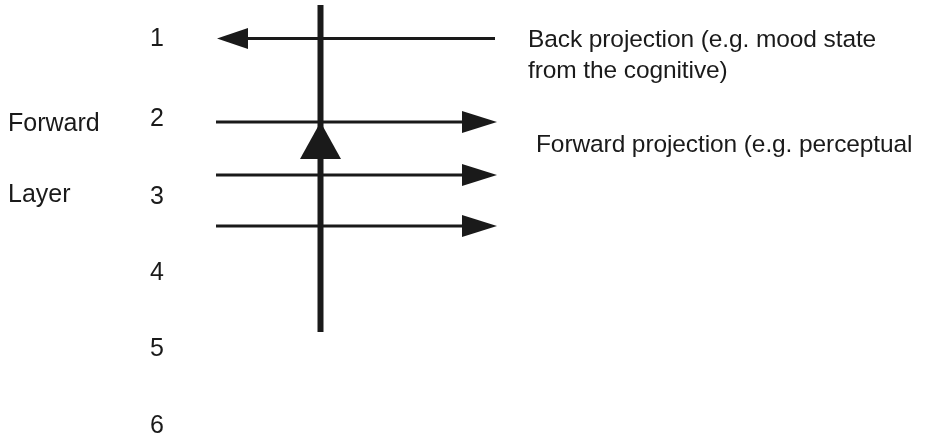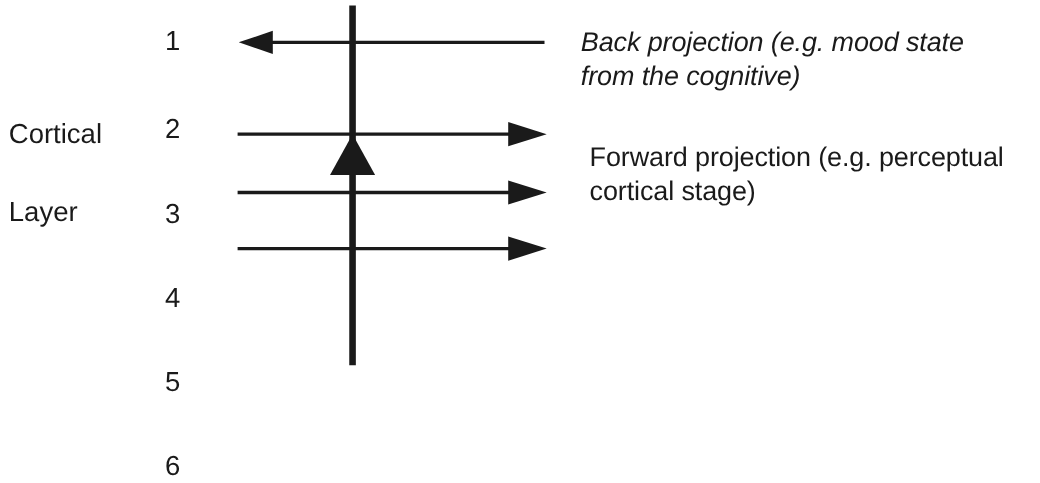--- a/index.html
+++ b/index.html
@@ -45,21 +45,21 @@
     width: 945px;
     height: 439px;
     overflow: visible;
   }
 </style>
 </head>
 <body>
 
 <div id="canvas">
 
-  <div class="axis-label" style="left:8px; top:107px;">Cortical</div>
+  <div class="axis-label" style="left:8px; top:107px;">Forward</div>
   <div class="axis-label" style="left:8px; top:178px;">Layer</div>
 
   <div class="layer-num" style="left:142px; top:22px;">1</div>
   <div class="layer-num" style="left:142px; top:102px;">2</div>
   <div class="layer-num" style="left:142px; top:180px;">3</div>
   <div class="layer-num" style="left:142px; top:256px;">4</div>
   <div class="layer-num" style="left:142px; top:332px;">5</div>
   <div class="layer-num" style="left:142px; top:409px;">6</div>
 
   <svg class="diagram" viewBox="0 0 945 439">
@@ -82,23 +82,22 @@
     <g>
       <line x1="216" y1="226" x2="467" y2="226" stroke="#1a1a1a" stroke-width="3"></line>
       <polygon points="497,226 462,215 462,237" fill="#1a1a1a"></polygon>
     </g>
 
     <line x1="320.5" y1="5" x2="320.5" y2="332" stroke="#1a1a1a" stroke-width="6"></line>
 
     <polygon points="320.5,122 341,159 300,159" fill="#1a1a1a"></polygon>
   </svg>
 
-  <div class="caption" style="left:528px; top:23px; width:400px;font-style:italic;">
+  <div class="caption" style="left:528px; top:23px; width:400px;">
     <div>Back projection (e.g. mood state</div>
     <div>from the cognitive)</div>
   </div>
 
   <div class="caption" style="left:536px; top:128px; width:410px;">
     <div>Forward projection (e.g. perceptual</div>
-    <div>cortical stage)</div>
   </div>
 
 </div>
 
 </body></html>

